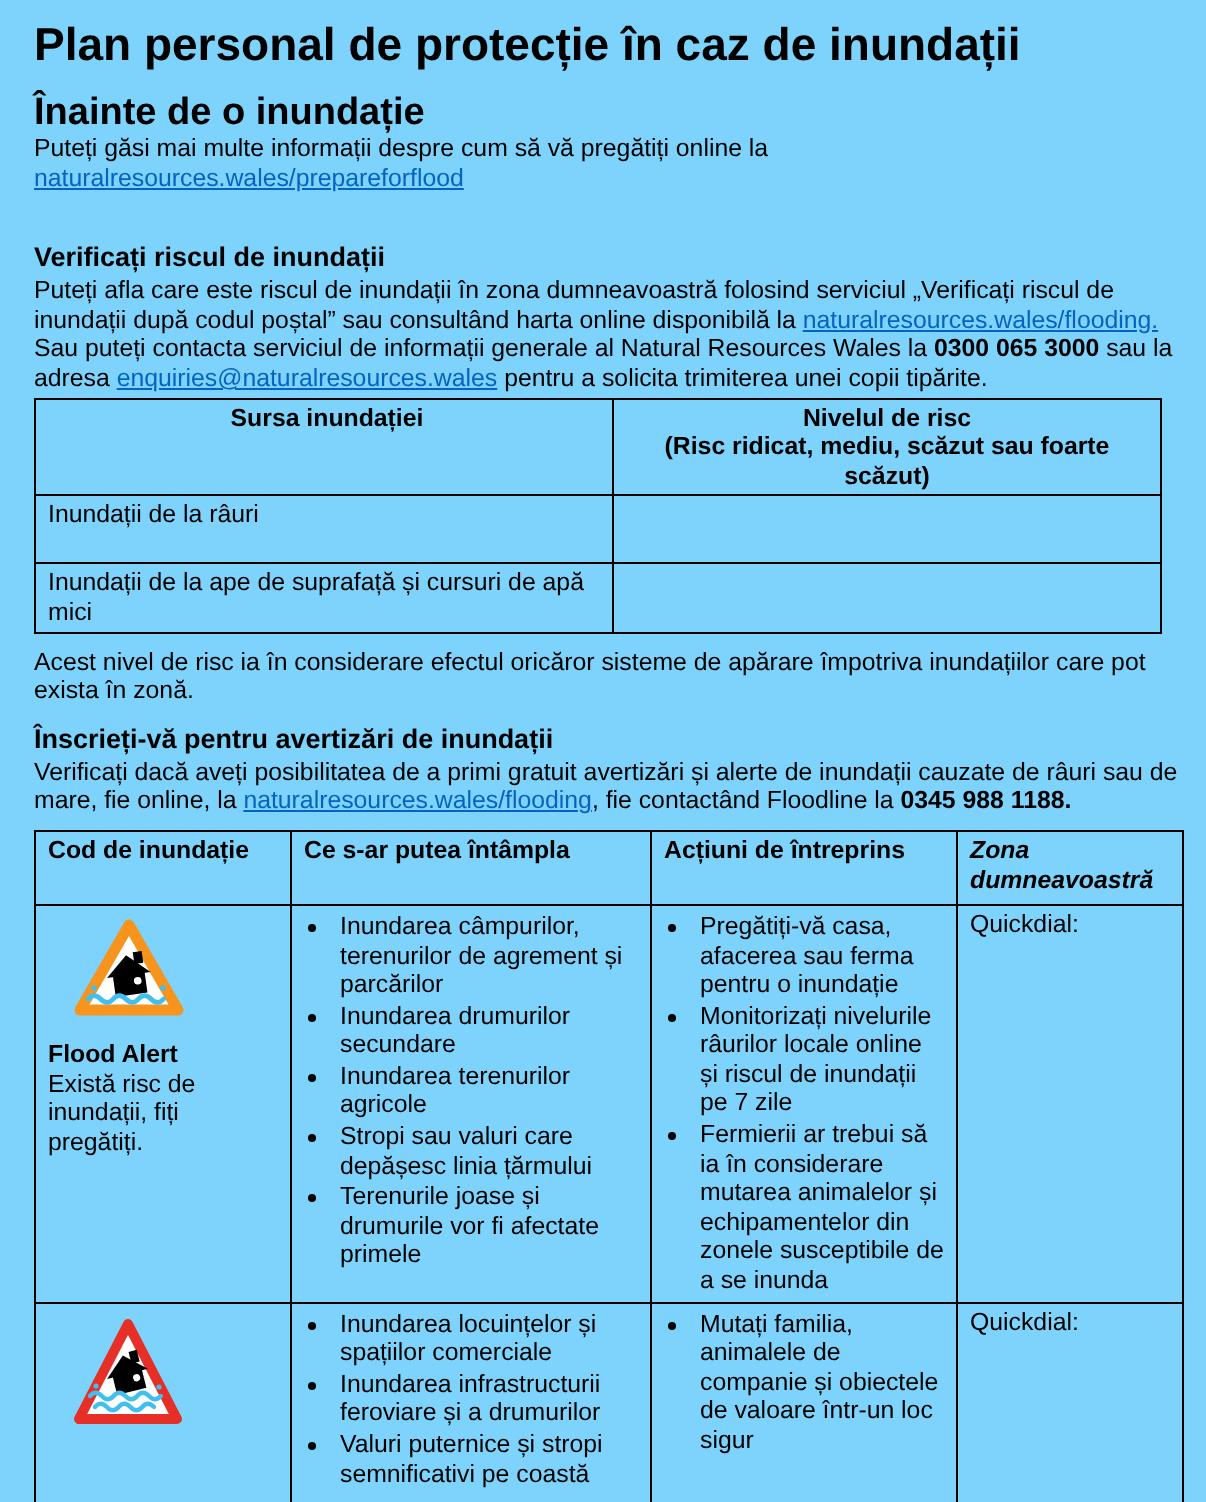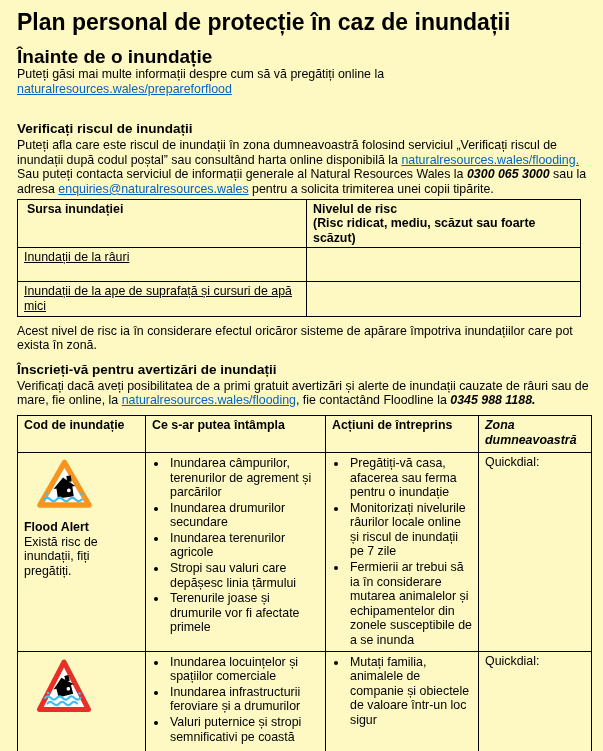--- a/index.html
+++ b/index.html
@@ -1,36 +1,36 @@
 <!DOCTYPE html>
 <html><head>
 <meta charset="utf-8">
 <style>
   html,body{margin:0;padding:0;background:#fff;}
   .page{
-    width:603px;height:751px;box-sizing:border-box;background:#fef9c3;
+    width:603px;height:751px;box-sizing:border-box;background:#7dd3fc;
     padding:8px 12px 0 17px;overflow:hidden;color:#000;
     font-family:"Liberation Sans",sans-serif;
   }
   .title{font-size:23px;font-weight:bold;margin:0 0 11px 0;line-height:28px;}
   .h2{font-size:19px;font-weight:bold;margin:0 0 1px 0;line-height:19px;}
   .h3{font-size:13.5px;font-weight:bold;margin:0 0 1px 0;line-height:16px;}
   .h3a{margin-top:25px;}
   .h3b{margin-top:9px;}
   .body-text{font-size:12.4px;line-height:14.6px;margin:0;}
   .note{margin-top:7px;}
   a.doc-link{color:#0563C1;text-decoration:underline;cursor:pointer;}
-  .bold{font-weight:bold;font-style:italic;}
+  .bold{font-weight:bold;}
   table{border-collapse:collapse;table-layout:fixed;}
   td,th{border:1px solid #000;vertical-align:top;text-align:left;
         font-size:12.4px;line-height:14.6px;padding:2px 6px;box-sizing:border-box;}
   th{font-weight:bold;}
   .risk-table{width:563px;margin-top:2px;}
-  .risk-table th{height:25px;}
-  .risk-table td{height:34px;text-decoration:underline;}
+  .risk-table th{height:25px;text-align:center;}
+  .risk-table td{height:34px;}
   .risk-table .c1{width:289px;}
   .risk-table .c2{width:274px;}
   .warn-table{width:574px;margin-top:7px;}
   .warn-table th{height:37px;}
   .warn-table .wc1{width:128px;}
   .warn-table .wc2{width:180px;}
   .warn-table .wc3{width:153px;}
   .warn-table .wc4{width:113px;font-style:italic;}
   .warn-row-1 td{height:137px;}
   .warn-row-2 td{height:151px;}

